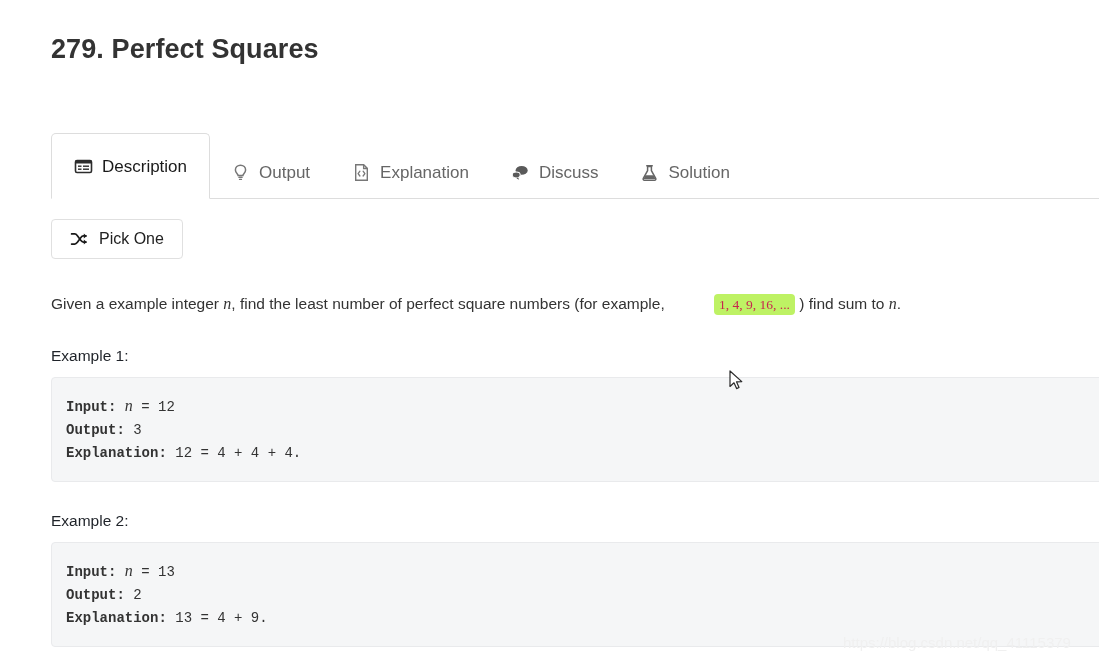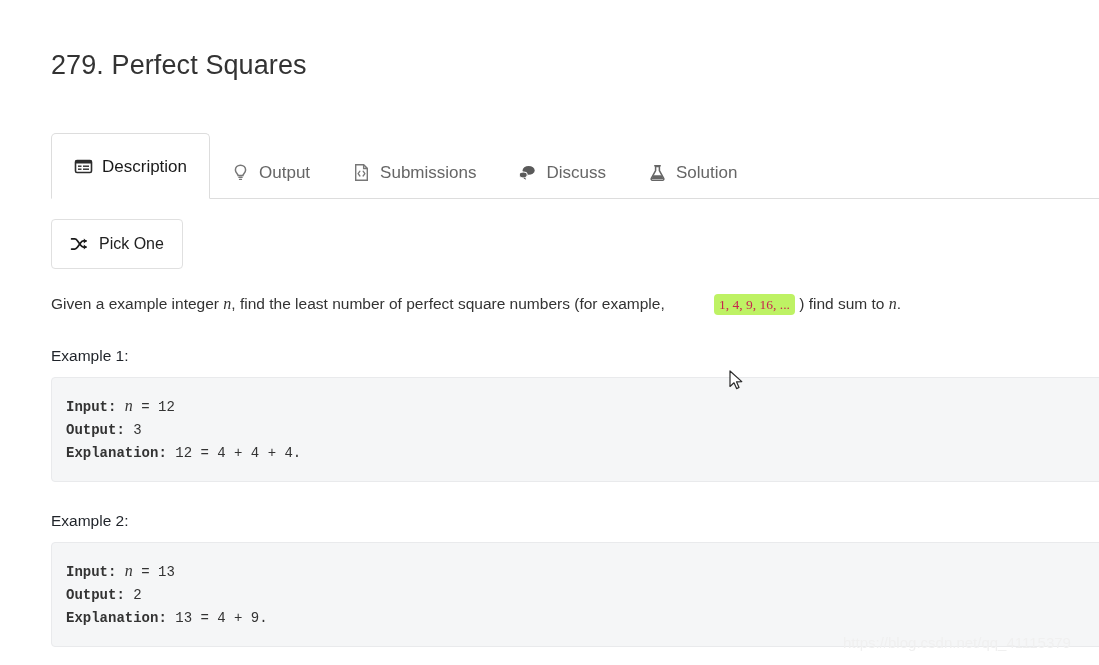--- a/index.html
+++ b/index.html
@@ -20,23 +20,23 @@
     position: relative;
     width: 1099px;
     height: 665px;
     overflow: hidden;
   }
 
   
   .problem-title {
     position: absolute;
     left: 51px;
-    top: 32px;
+    top: 16px;
     font-size: 27px;
-    font-weight: 400;
+    font-weight: 700;
     color: #333333;
     letter-spacing: 0.1px;
     white-space: nowrap;
   }
 
   
   .tab-bar {
     position: absolute;
     left: 51px;
     top: 134px;
@@ -91,21 +91,21 @@
   .tab-label { line-height: 1; }
 
   
   .pick-one-btn {
     position: absolute;
     left: 51px;
     top: 219px;
     display: inline-flex;
     align-items: center;
     gap: 11px;
-    height: 50px;
+    height: 40px;
     padding: 0 18px;
     box-sizing: border-box;
     background: #ffffff;
     border: 1px solid #e0e0e0;
     border-radius: 4px;
     font-size: 16px;
     color: #222222;
     cursor: pointer;
     white-space: nowrap;
   }
@@ -227,21 +227,21 @@
       </li>
 
       <li class="tab">
         <span class="tab-icon">
           <svg width="19" height="19" viewBox="0 0 19 19">
             <path d="M3.7 1.8h8l3.6 3.6v11.8H3.7z" fill="none" stroke="#777" stroke-width="1.4"></path>
             <path d="M11.6 1.9v3.6h3.6" fill="none" stroke="#777" stroke-width="1.3"></path>
             <path d="M7.9 8.2 6.1 10.6l1.8 2.4M11.1 8.2l1.8 2.4-1.8 2.4" fill="none" stroke="#777" stroke-width="1.3" stroke-linecap="round" stroke-linejoin="round"></path>
           </svg>
         </span>
-        <span class="tab-label">Submissions</span>
+        <span class="tab-label">Explanation</span>
       </li>
 
       <li class="tab">
         <span class="tab-icon">
           <svg width="20" height="19" viewBox="0 0 20 19">
             <ellipse cx="11.2" cy="7.3" rx="6.4" ry="4.6" fill="#5a5a5a"></ellipse>
             <path d="M8 10.8 6.6 14.6l4-2.6z" fill="#5a5a5a"></path>
             <ellipse cx="5.5" cy="12.1" rx="4.2" ry="3.1" fill="#5a5a5a" stroke="#ffffff" stroke-width="1.1"></ellipse>
             <path d="M7.4 14.5 8.6 17.2 5.8 15.8z" fill="#5a5a5a"></path>
           </svg>

